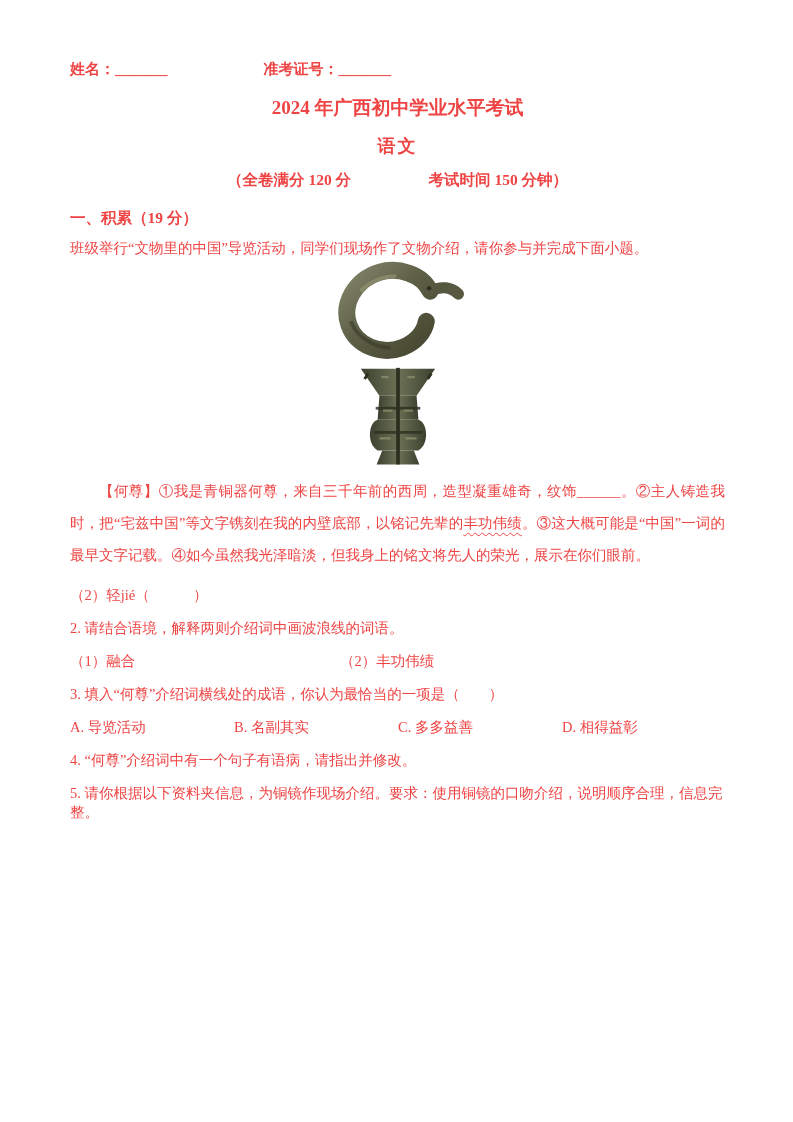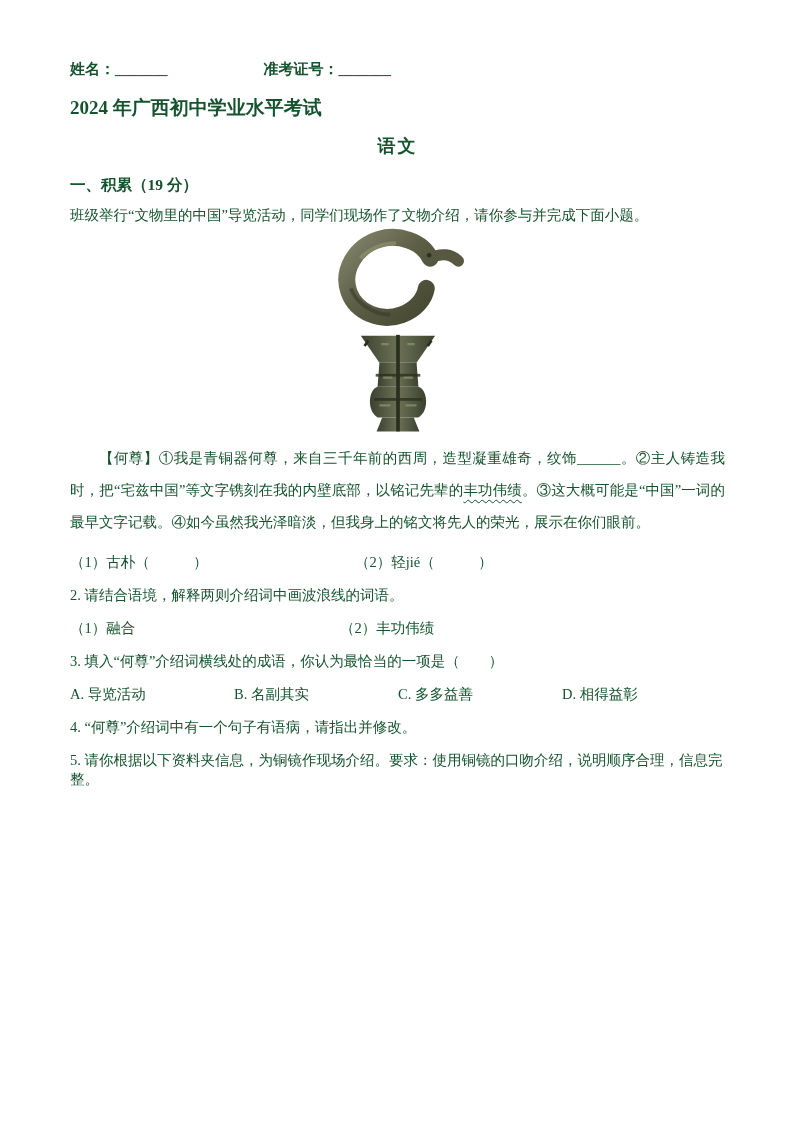--- a/index.html
+++ b/index.html
@@ -1,25 +1,25 @@
 <!DOCTYPE html>
 <html><head>
 <meta charset="utf-8">
 <title>Document</title>
 <style>
   html,body { margin:0; padding:0; background:#e8e8e8; }
   .page {
     width:793px; height:1122px; margin:0 auto; background:#ffffff;
     box-sizing:border-box; padding:60px 68px 8px 70px;
     font-family:"Liberation Serif","DejaVu Serif",serif;
-    color:#14532d; position:relative; overflow:hidden;
+    color:#ef4444; position:relative; overflow:hidden;
   }
   .header-row { display:flex; font-weight:700; font-size:15px; }
   .header-row .ticket { margin-left:96px; }
-  .title-exam { text-align:left; font-weight:700; font-size:19px; margin:16px 0 0 0; }
+  .title-exam { text-align:center; font-weight:700; font-size:19px; margin:16px 0 0 0; }
   .title-subject { text-align:center; font-weight:700; font-size:18px; margin:13px 0 0 0; letter-spacing:2px; }
   .title-meta { text-align:center; font-weight:700; font-size:15.5px; margin:12px 0 0 0; }
   .section-heading { font-weight:700; font-size:15.5px; margin:17px 0 0 0; }
   .intro { font-size:14.5px; margin:10px 0 0 0;font-family:Liberation Serif, serif; }
   figure { margin:2px auto 0 auto; display:block; text-align:center; }
   .artifact-para {
     font-size:14.5px; line-height:2.45; text-align:justify;
     text-indent:2em; margin:2px 0 0 0;
   }
   .hezun-para { line-height:2.2; }
@@ -44,20 +44,21 @@
 
 <div class="page">
 
   <div class="header-row">
     <span>姓名：_______</span>
     <span class="ticket">准考证号：_______</span>
   </div>
 
   <p class="title-exam">2024 年广西初中学业水平考试</p>
   <p class="title-subject">语文</p>
+  <p class="title-meta">（全卷满分 120 分　　　　　考试时间 150 分钟）</p>
 
   <p class="section-heading">一、积累（19 分）</p>
   <p class="intro">班级举行“文物里的中国”导览活动，同学们现场作了文物介绍，请你参与并完成下面小题。</p>
 
   <figure aria-label="红山玉龙文物图">
     <svg width="132" height="100" viewBox="0 0 140 100" aria-hidden="true">
       <defs>
         <linearGradient id="jadeGrad" x1="0" y1="0" x2="1" y2="1">
           <stop offset="0" stop-color="#82846a"></stop>
           <stop offset="0.45" stop-color="#5d5f47"></stop>
@@ -92,21 +93,20 @@
       <path d="M32 12 L40 12 M60 12 L68 12 M34 48 L44 48 M56 48 L66 48 M30 78 L42 78 M58 78 L70 78" stroke="#8a8e6c" stroke-width="2.5" opacity="0.8"></path>
       <path d="M18 8 L14 14 M86 8 L82 14" stroke="#2b2f20" stroke-width="3"></path>
     </svg>
   </figure>
 
   <p class="artifact-para hezun-para">
     <span>【何尊】</span><span>①我是青铜器何尊，来自三千年前的西周，造型凝重雄奇，纹饰</span><span>______</span><span>。②主人铸造我时，把“宅兹中国”等文字镌刻在我的内壁底部，以铭记先辈的</span><span class="wavy">丰功伟绩</span><span>。③这大概可能是“中国”一词的最早文字记载。④如今虽然我光泽暗淡，但我身上的铭文将先人的荣光，展示在你们眼前。</span>
   </p>
 
   <p class="q-line q-sub">
-    <span class="first-q1">（1）古朴（　　　）</span>
     <span>（2）轻jié（　　　）</span>
   </p>
 
   <p class="q-line">2. 请结合语境，解释两则介绍词中画波浪线的词语。</p>
   <p class="q-line q-sub">
     <span class="first-q2">（1）融合</span>
     <span>（2）丰功伟绩</span>
   </p>
 
   <p class="q-line">3. 填入“何尊”介绍词横线处的成语，你认为最恰当的一项是（　　）</p>

